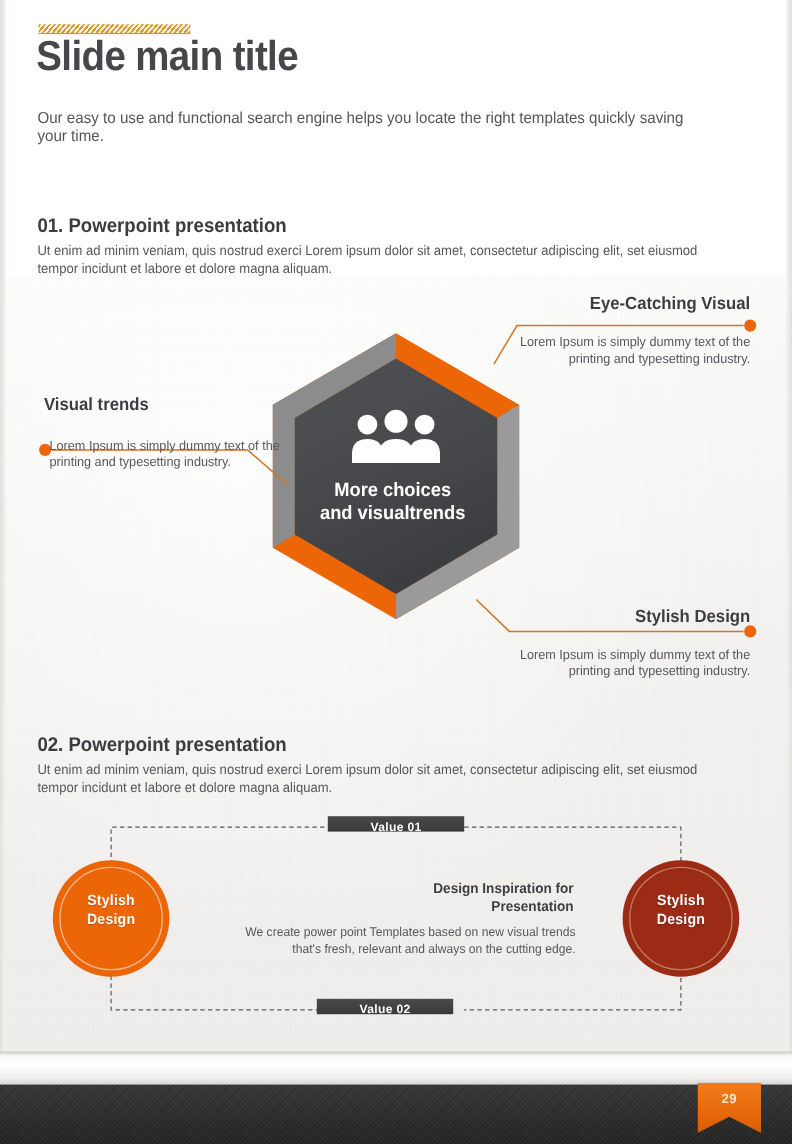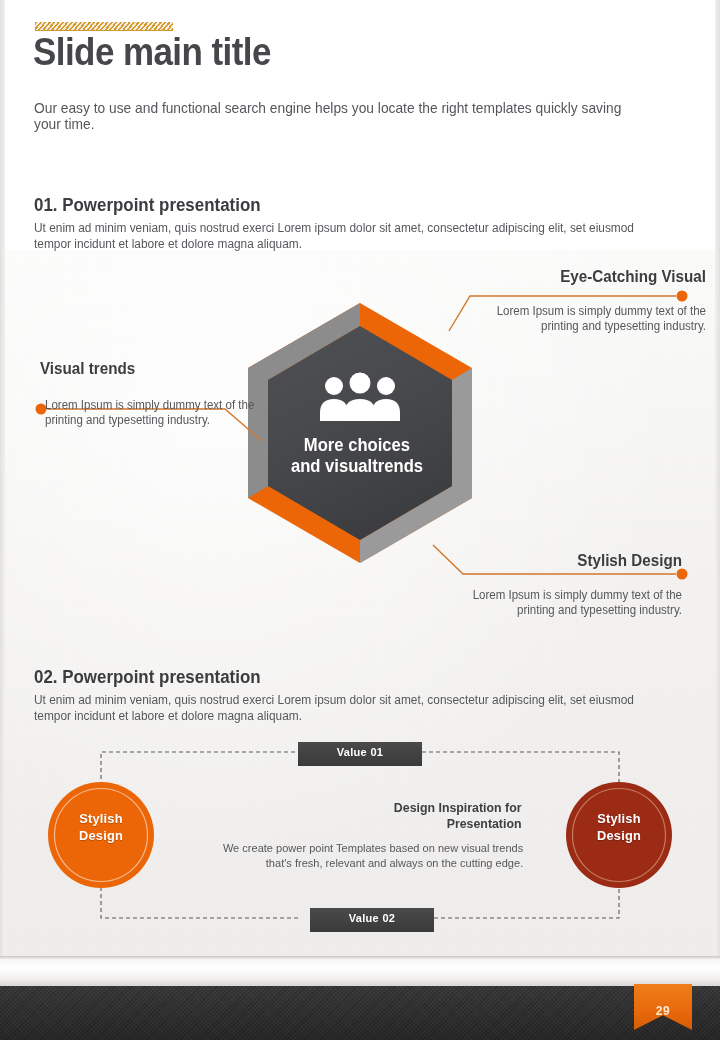--- a/index.html
+++ b/index.html
@@ -65,21 +65,21 @@
       repeating-linear-gradient(-45deg, rgba(0,0,0,0.18) 0px, rgba(0,0,0,0.18) 1px, rgba(0,0,0,0) 1px, rgba(0,0,0,0) 3px),
       linear-gradient(180deg, #393939 0%, #2f2f2f 55%, #272727 100%);
   }
   .page-ribbon {
     position: absolute; left: 634px; top: 984px; width: 58px; height: 46px;
     background: linear-gradient(180deg, #f07d1a 0%, #e8690b 60%, #d65c05 100%);
     clip-path: polygon(0 0, 100% 0, 100% 100%, 50% 68%, 0 100%);
     box-shadow: 0 2px 4px rgba(0,0,0,0.35);
   }
   .page-ribbon span {
-    display: block; text-align: center; margin-top: 20px;
+    display: block; text-align: center; margin-top: 8px;
     color: #ffe9d2; font-size: 12px; letter-spacing: 0.5px;
     font-family: "Liberation Sans Narrow", "Liberation Sans", sans-serif;
     font-weight: 700;
   }
 
   
   .hatch-bar {
     position: absolute; left: 35px; top: 22px; width: 138px; height: 9px;
     background-image: repeating-linear-gradient(
       -50deg,
@@ -148,21 +148,21 @@
     font-family: "Liberation Sans Narrow", "Liberation Sans", sans-serif;
     font-size: 12px; line-height: 15px; color: #56585c;
     transform: scaleX(0.96);
   }
   .callout.right { text-align: right; }
   .callout.right .co-title { transform-origin: right top; }
   .callout.right .co-body  { transform-origin: right top; }
   .callout.left .co-title  { transform-origin: left top; }
   .callout.left .co-body   { transform-origin: left top; }
 
-  #co-eye     { left: 448px; top: 268px; width: 258px; }
+  #co-eye     { left: 424px; top: 268px; width: 258px; }
   #co-eye .co-body   { margin-top: 18px; }
   #co-stylish { left: 424px; top: 552px; width: 258px; }
   #co-stylish .co-body { margin-top: 18px; }
   #co-visual  { left: 40px;  top: 360px; width: 250px; }
   #co-visual .co-body  { margin-top: 20px; margin-left: 5px; }
 
   #connectors { position: absolute; left: 0; top: 0; width: 720px; height: 1040px; pointer-events: none; }
 
   
   #proc-wrap { position: absolute; left: 0; top: 730px; width: 720px; height: 215px; }
@@ -174,28 +174,28 @@
     font-family: "Liberation Sans Narrow", "Liberation Sans", sans-serif;
     font-weight: 700; font-size: 13.5px; line-height: 17px;
     letter-spacing: 0.2px;
     text-shadow: 0 1px 1px rgba(0,0,0,0.25);
     transform: scaleX(0.95);
   }
   #circ-left-label  { left: 41px;  top: 80px; }
   #circ-right-label { left: 559px; top: 80px; }
 
   .value-chip {
-    position: absolute; width: 124px; height: 24px;
+    position: absolute; width: 124px; height: 14px;
     background: linear-gradient(180deg, #4a4a4a 0%, #3a3a3a 100%);
     color: #ffffff; text-align: center; line-height: 20px;
     font-family: "Liberation Sans Narrow", "Liberation Sans", sans-serif;
     font-weight: 700; font-size: 11px; letter-spacing: 0.3px;
   }
   #chip-v1 { left: 298px; top: 12px; }
-  #chip-v2 { left: 310px; top: 178px; }
+  #chip-v2 { left: 288px; top: 178px; }
 
   .proc-center { position: absolute; left: 190px; top: 70px; width: 340px; text-align: right; }
   .proc-center .pc-title {
     font-family: "Liberation Sans Narrow", "Liberation Sans", sans-serif;
     font-weight: 700; font-size: 13px; line-height: 16px; color: #3c3e41;
     transform: scaleX(0.95);
   }
   .proc-center .pc-body {
     margin-top: 9px;
     font-family: "Liberation Sans Narrow", "Liberation Sans", sans-serif;

